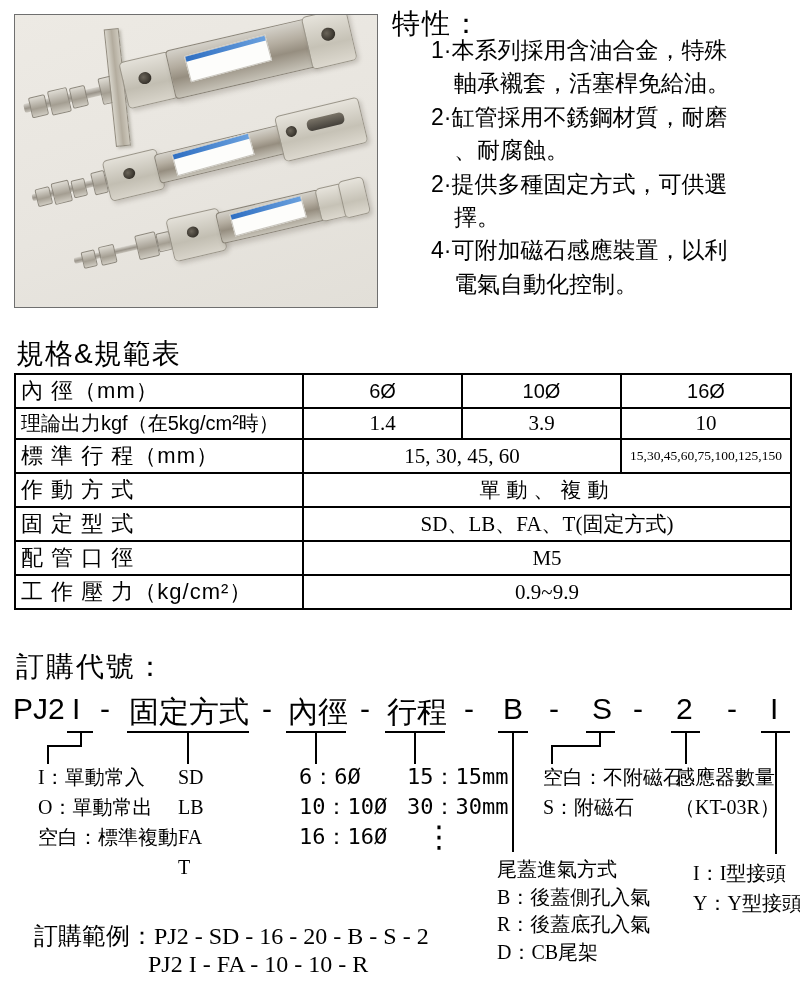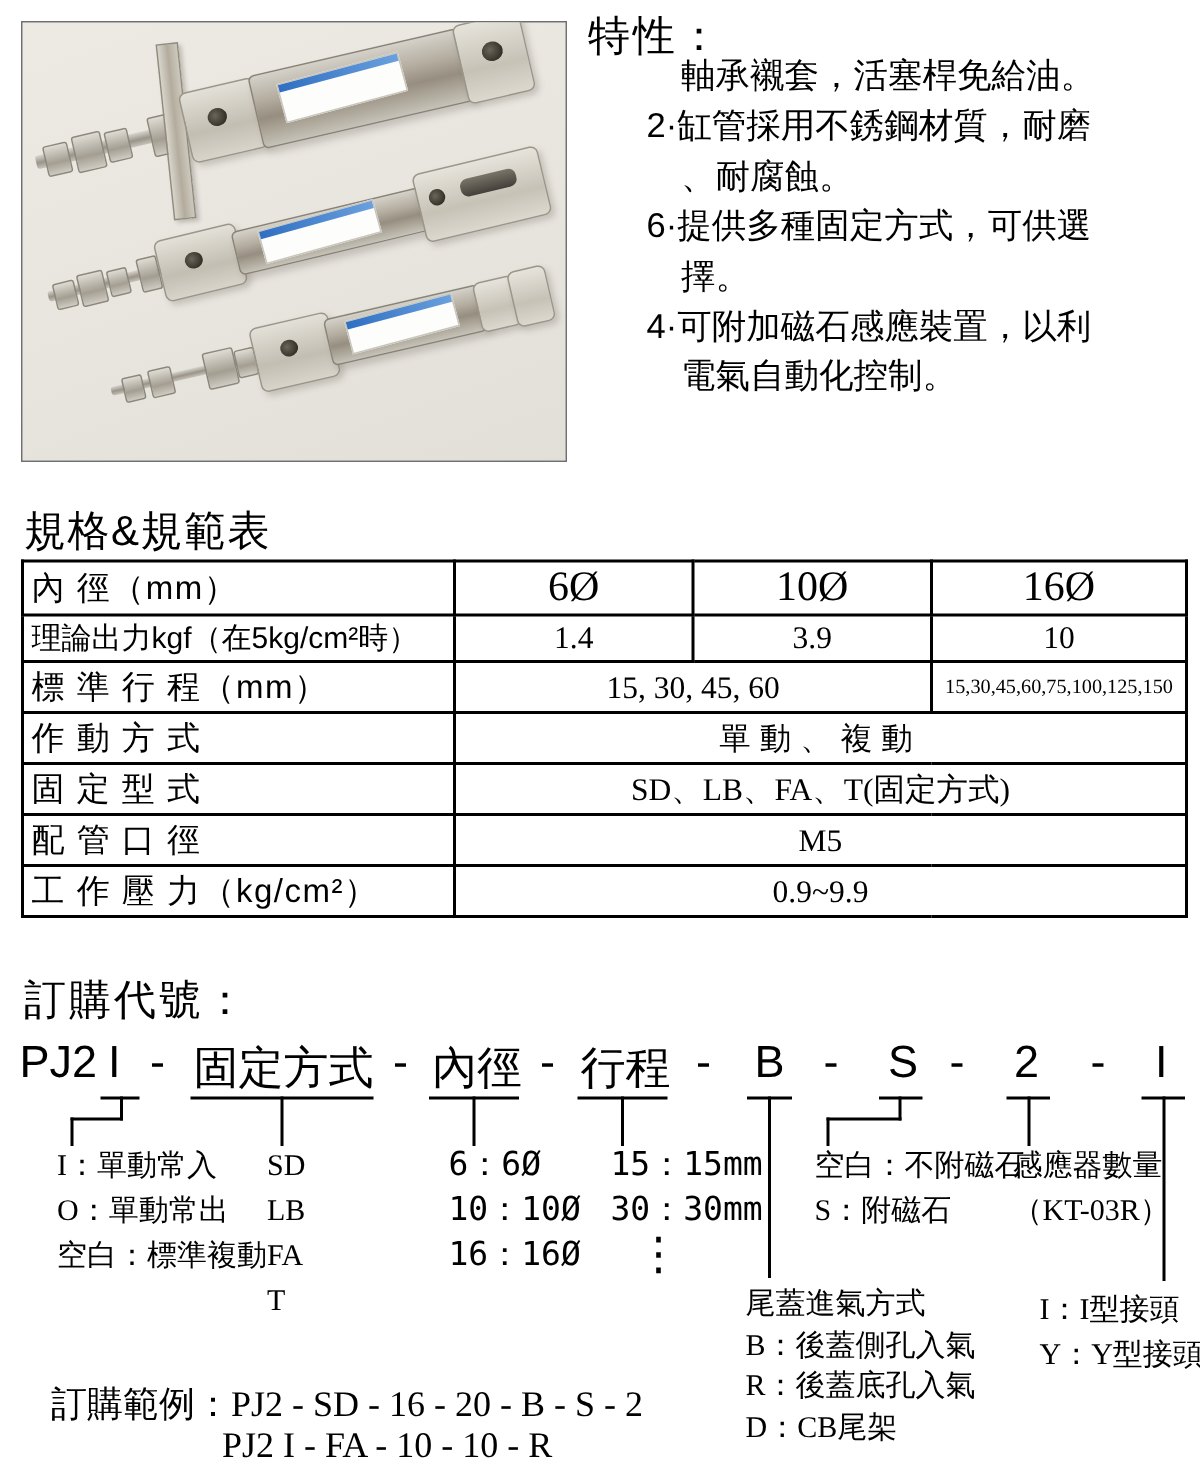--- a/index.html
+++ b/index.html
@@ -34,21 +34,21 @@
   .feature-line{white-space:nowrap;}
   .feature-line.cont{padding-left:23px;}
 
   
   .spec-title{position:absolute;left:16px;top:335px;font-size:28px;letter-spacing:1px;}
   table.spec{position:absolute;left:14px;top:373px;border-collapse:collapse;table-layout:fixed;width:776px;}
   table.spec td{border:2px solid #000;height:27px;overflow:hidden;white-space:nowrap;}
   td.lab{font-size:22px;padding-left:5px;letter-spacing:1px;}
   td.lab.tight{font-size:20px;letter-spacing:0;}
   td.val{font-family:"Liberation Serif",serif;font-size:21px;text-align:center;}
-  td.val.mono{font-family:Liberation Serif, serif;font-size:28px;}
+  td.val.mono{font-family:Liberation Sans, sans-serif;font-size:20px;}
   td.val.small{font-size:13.5px;padding:0;}
   td.val.cjk{font-family:"Liberation Sans",sans-serif;letter-spacing:6px;}
 
   
   .order-title{position:absolute;left:16px;top:648px;font-size:28px;letter-spacing:2px;}
   .tok{position:absolute;top:692px;font-size:30px;white-space:nowrap;}
   .uline{position:absolute;top:731px;height:2px;background:#000;}
   .vline{position:absolute;width:2px;background:#000;}
   .hline{position:absolute;height:2px;background:#000;}
   .legend{position:absolute;font-family:"Liberation Serif",serif;font-size:20px;line-height:30px;white-space:nowrap;}
@@ -109,24 +109,25 @@
       <div class="plabel" style="left:162px;top:13px;width:72px;height:21px;transform:rotate(-2deg);">
         <div class="stripe"></div>
       </div>
       <div class="cap" style="left:250px;top:9px;width:26px;height:32px;"></div>
       <div class="cap" style="left:274px;top:7px;width:24px;height:36px;"></div>
     </div>
   </div>
 
   <div class="features-title">特性：</div>
   <div class="features">
+    <div class="feature-line">1·本系列採用含油合金，特殊</div>
     <div class="feature-line cont">軸承襯套，活塞桿免給油。</div>
     <div class="feature-line">2·缸管採用不銹鋼材質，耐磨</div>
     <div class="feature-line cont">、耐腐蝕。</div>
-    <div class="feature-line">6·提供多種固定方式，可供選</div>
+    <div class="feature-line">2·提供多種固定方式，可供選</div>
     <div class="feature-line cont">擇。</div>
     <div class="feature-line">4·可附加磁石感應裝置，以利</div>
     <div class="feature-line cont">電氣自動化控制。</div>
   </div>
 
   <div class="spec-title">規格&amp;規範表</div>
   <table class="spec">
     <colgroup>
         <col style="width:288px">
         <col style="width:159px">

